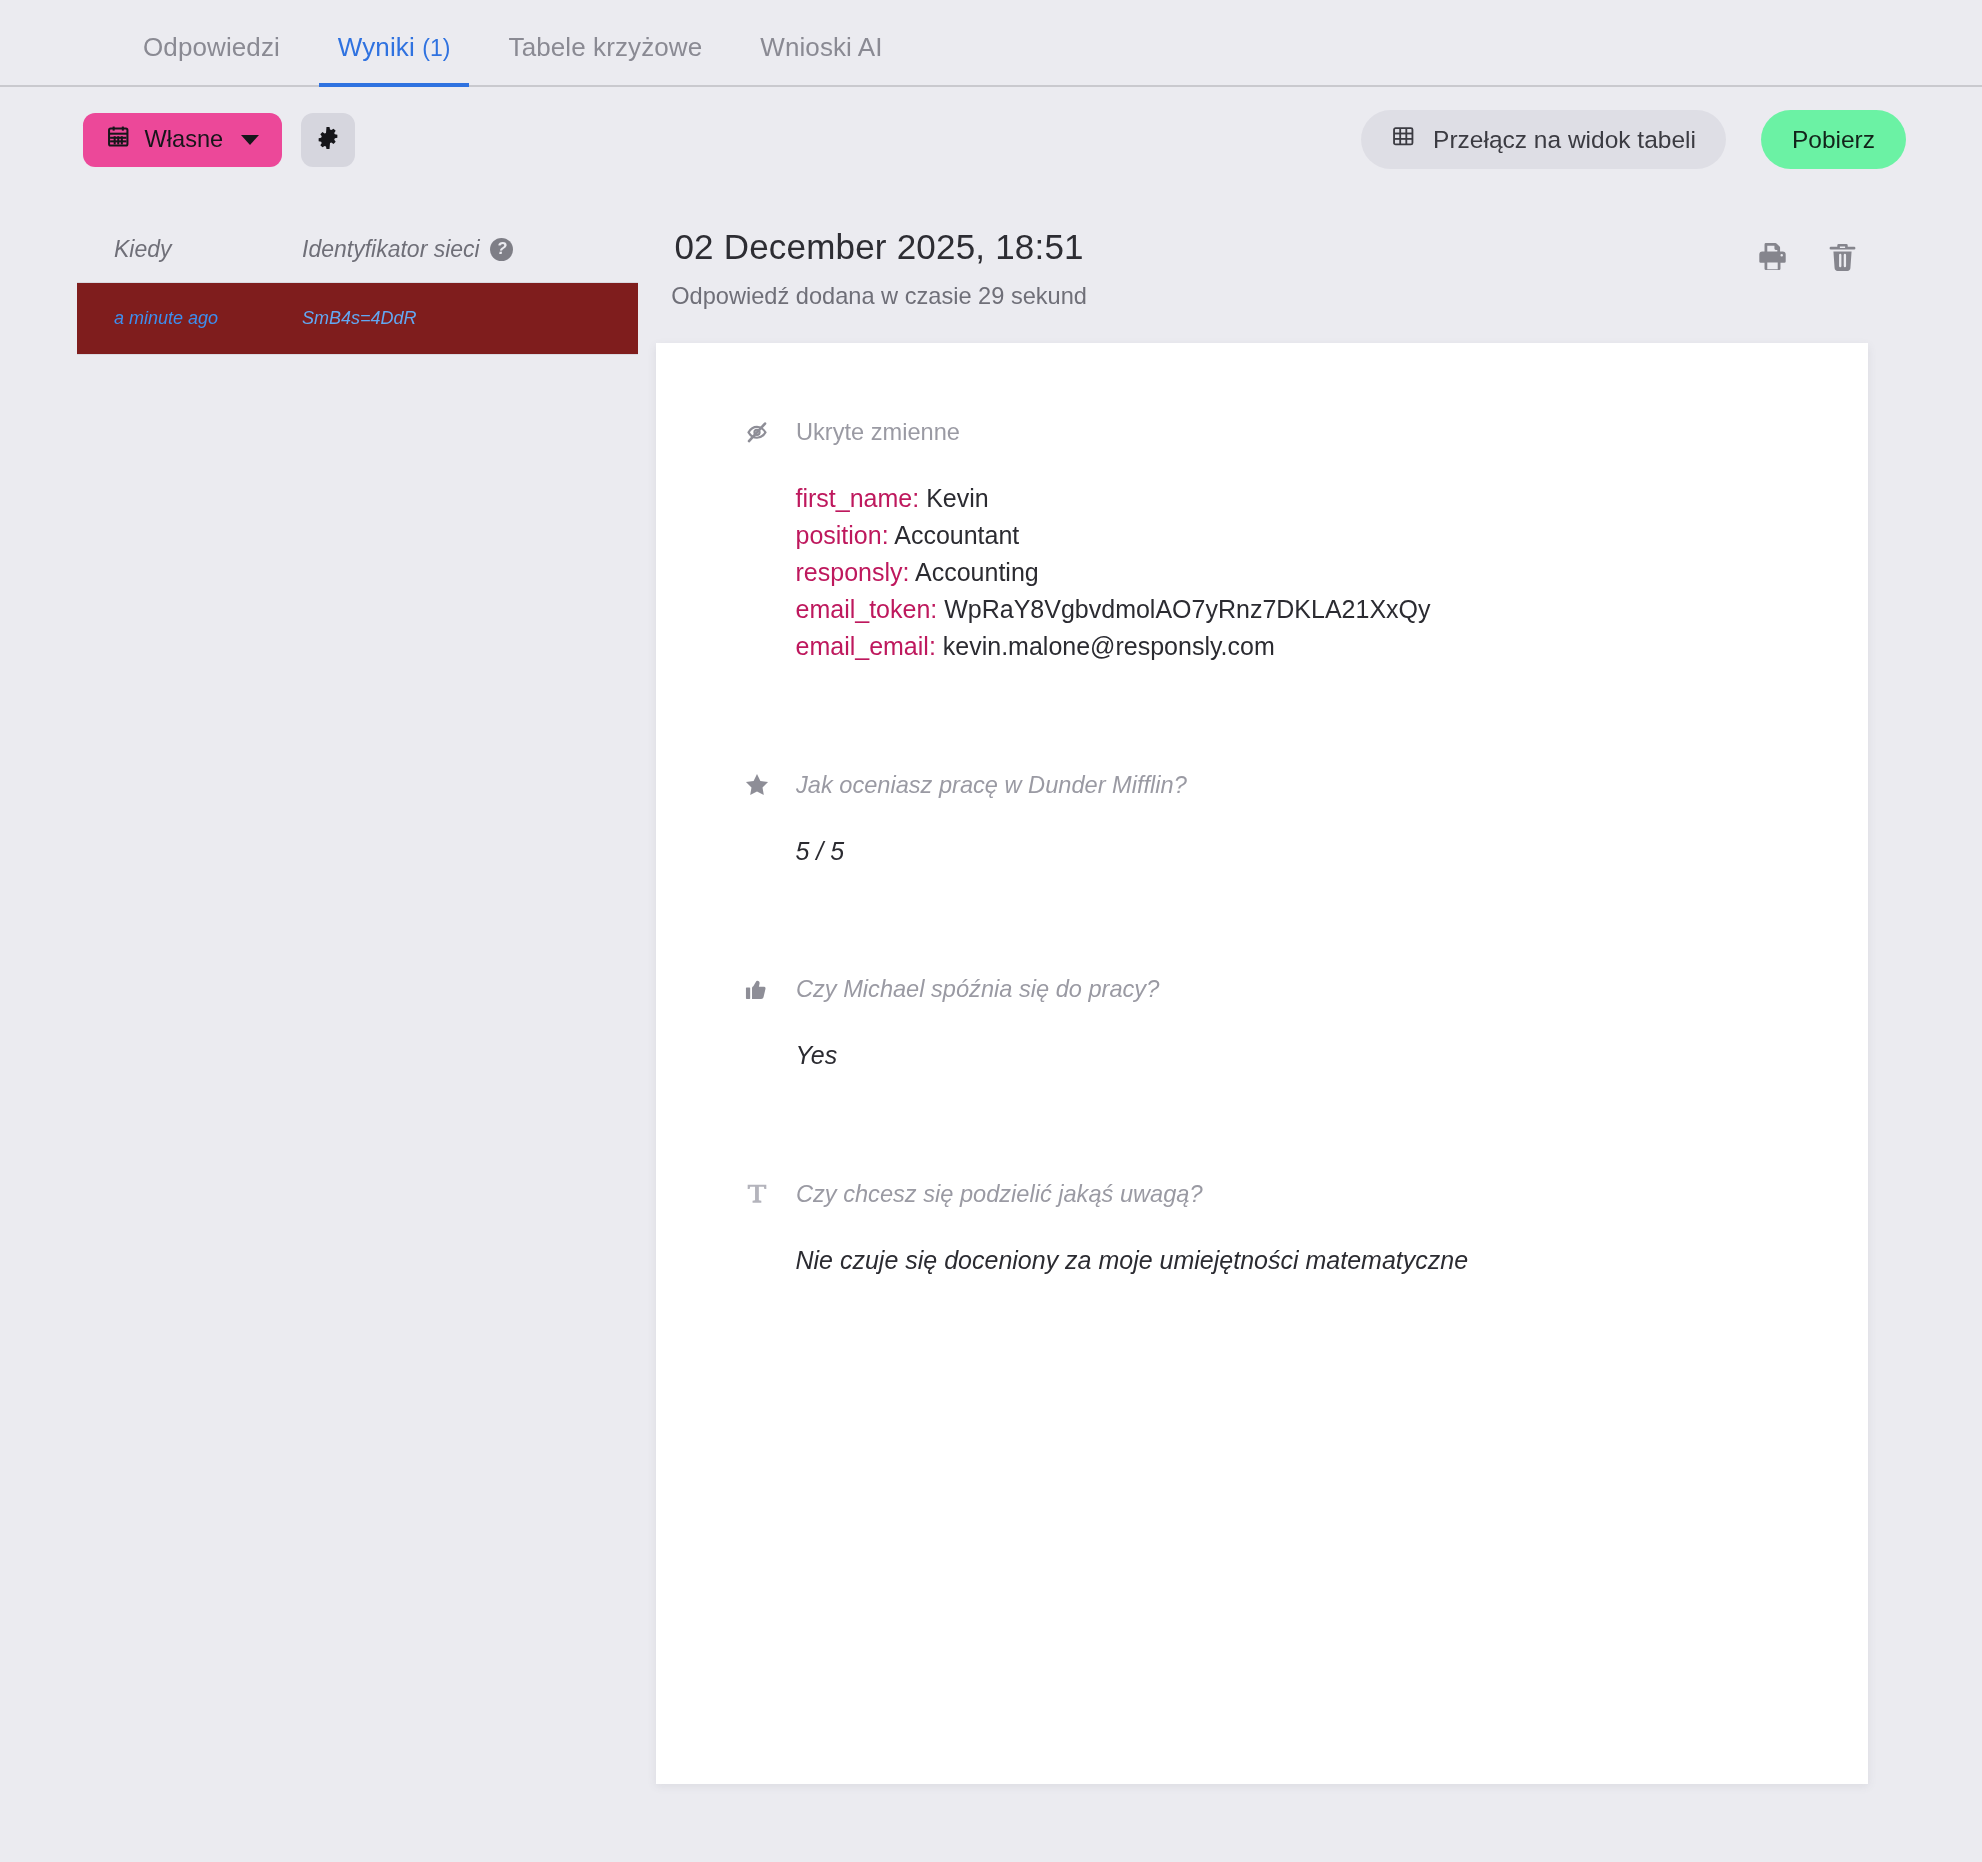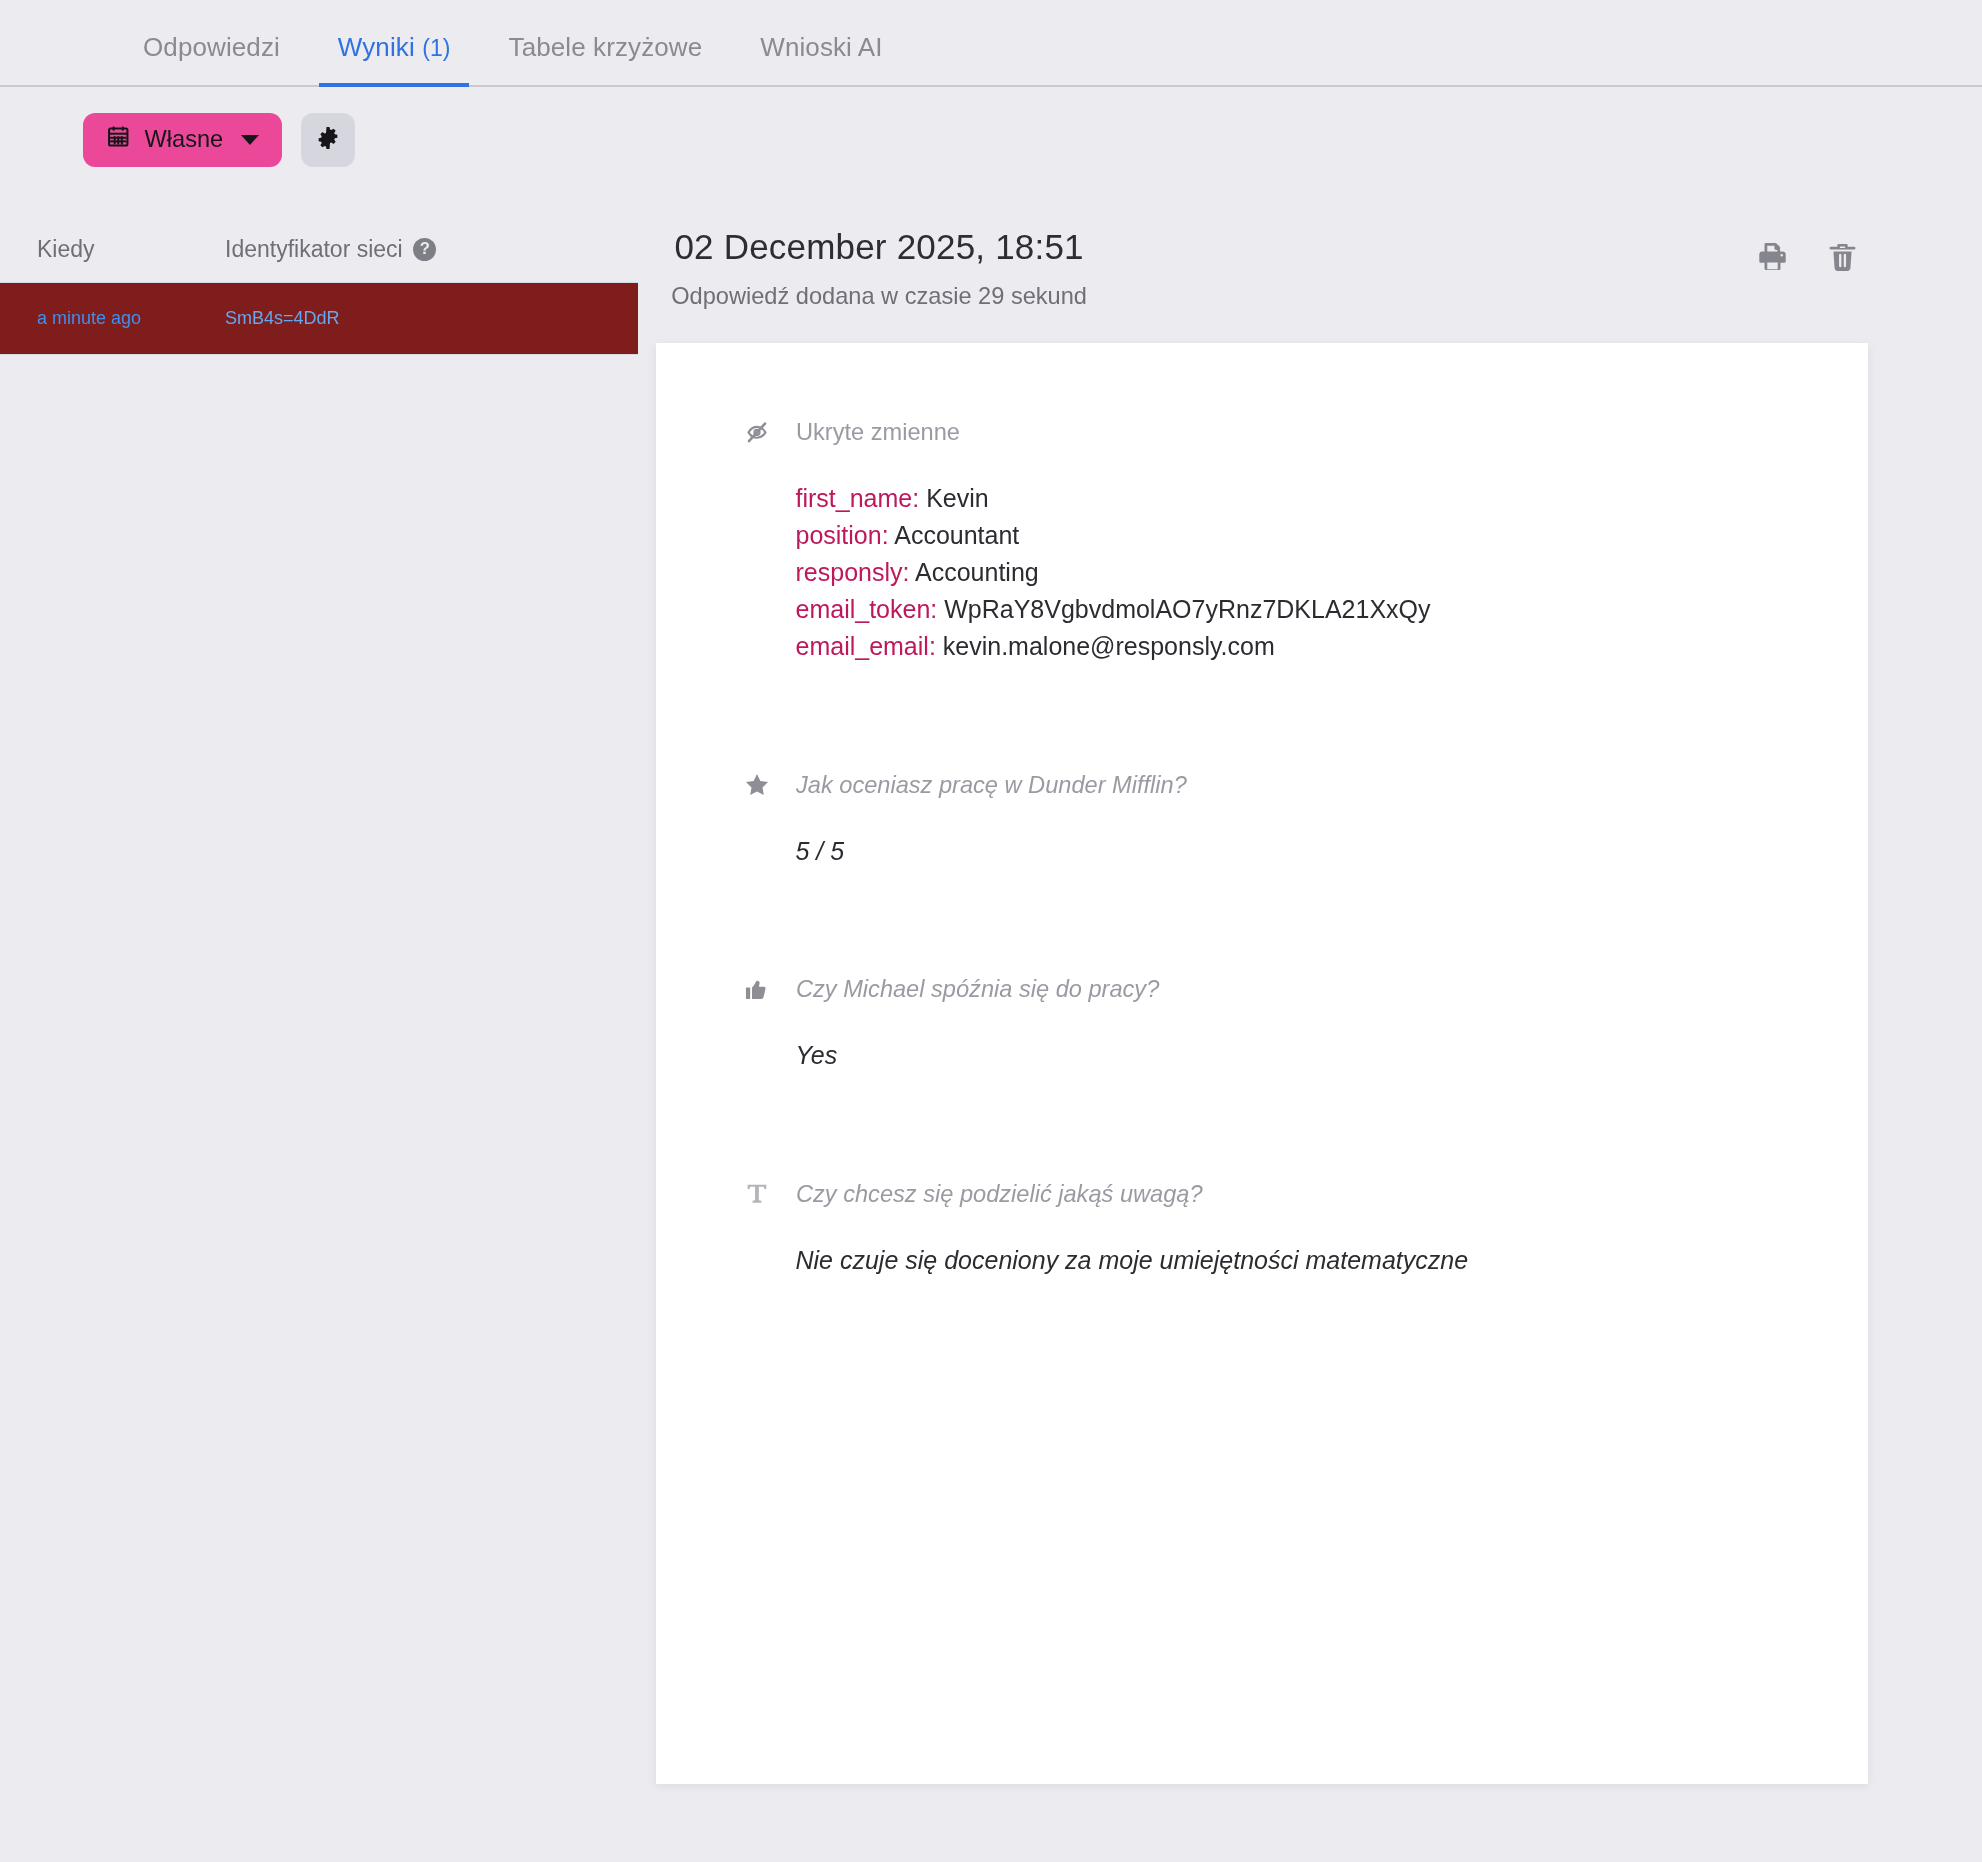--- a/index.html
+++ b/index.html
@@ -142,22 +142,24 @@
   
   .body {
     display: flex;
     padding: 0;
     height: calc(1862px - 87px - 105px);
   }
 
   
   .left-col {
     width: 638px;
+    padding-left: 77px;
     padding-top: 44px;
     flex: 0 0 638px;
+    font-style: italic;
   }
   .list-head {
     display: flex;
     font-size: 23px;
     color: #6f6f78;
     padding: 0 0 19px 0;
     border-bottom: 1.7px solid #d9d9e0;
   }
   .col-when { width: 225px; padding-left: 37px; }
   .col-net  { display: flex; align-items: center; gap: 10.5px; }
@@ -296,20 +298,35 @@
   <button class="gear-btn">
     <span>
       <svg width="26" height="26" viewBox="0 0 24 24" fill="#16161a">
         <path d="M12 8.2a3.8 3.8 0 100 7.6 3.8 3.8 0 000-7.6zm0 5.9a2.1 2.1 0 110-4.2 2.1 2.1 0 010 4.2z"></path>
         <path d="M10.6 1.8h2.8l.45 2.35c.45.14.87.32 1.27.54l1.98-1.33 1.98 1.98-1.33 1.98c.22.4.4.82.54 1.27l2.35.45v2.8l-2.35.45c-.14.45-.32.87-.54 1.27l1.33 1.98-1.98 1.98-1.98-1.33c-.4.22-.82.4-1.27.54L13.4 22.2h-2.8l-.45-2.35a7 7 0 01-1.27-.54l-1.98 1.33-1.98-1.98 1.33-1.98a7 7 0 01-.54-1.27L3.36 14.96v-2.8l2.35-.45c.14-.45.32-.87.54-1.27L4.92 8.46 6.9 6.48l1.98 1.33c.4-.22.82-.4 1.27-.54L10.6 1.8z"></path>
       </svg>
     </span>
   </button>
 
 
+  <div class="toolbar-right">
+    <button class="table-view-btn">
+      <span>
+        <svg width="24.5" height="24.5" viewBox="0 0 24 24" fill="none" stroke="#3b3b42" stroke-width="1.8">
+          <rect x="3" y="4" width="18" height="16" rx="1.5"></rect>
+          <line x1="3" y1="9.3" x2="21" y2="9.3"></line>
+          <line x1="3" y1="14.6" x2="21" y2="14.6"></line>
+          <line x1="9" y1="4" x2="9" y2="20"></line>
+          <line x1="15" y1="4" x2="15" y2="20"></line>
+        </svg>
+      </span>
+      <span>Przełącz na widok tabeli</span>
+    </button>
+    <button class="download-btn">Pobierz</button>
+  </div>
 </div>
 
 <div class="body">
 
   <div class="left-col">
     <div class="list-head">
       <div class="col-when">Kiedy</div>
       <div class="col-net">
         <span>Identyfikator sieci</span>
         <span class="help-icon">?</span>

